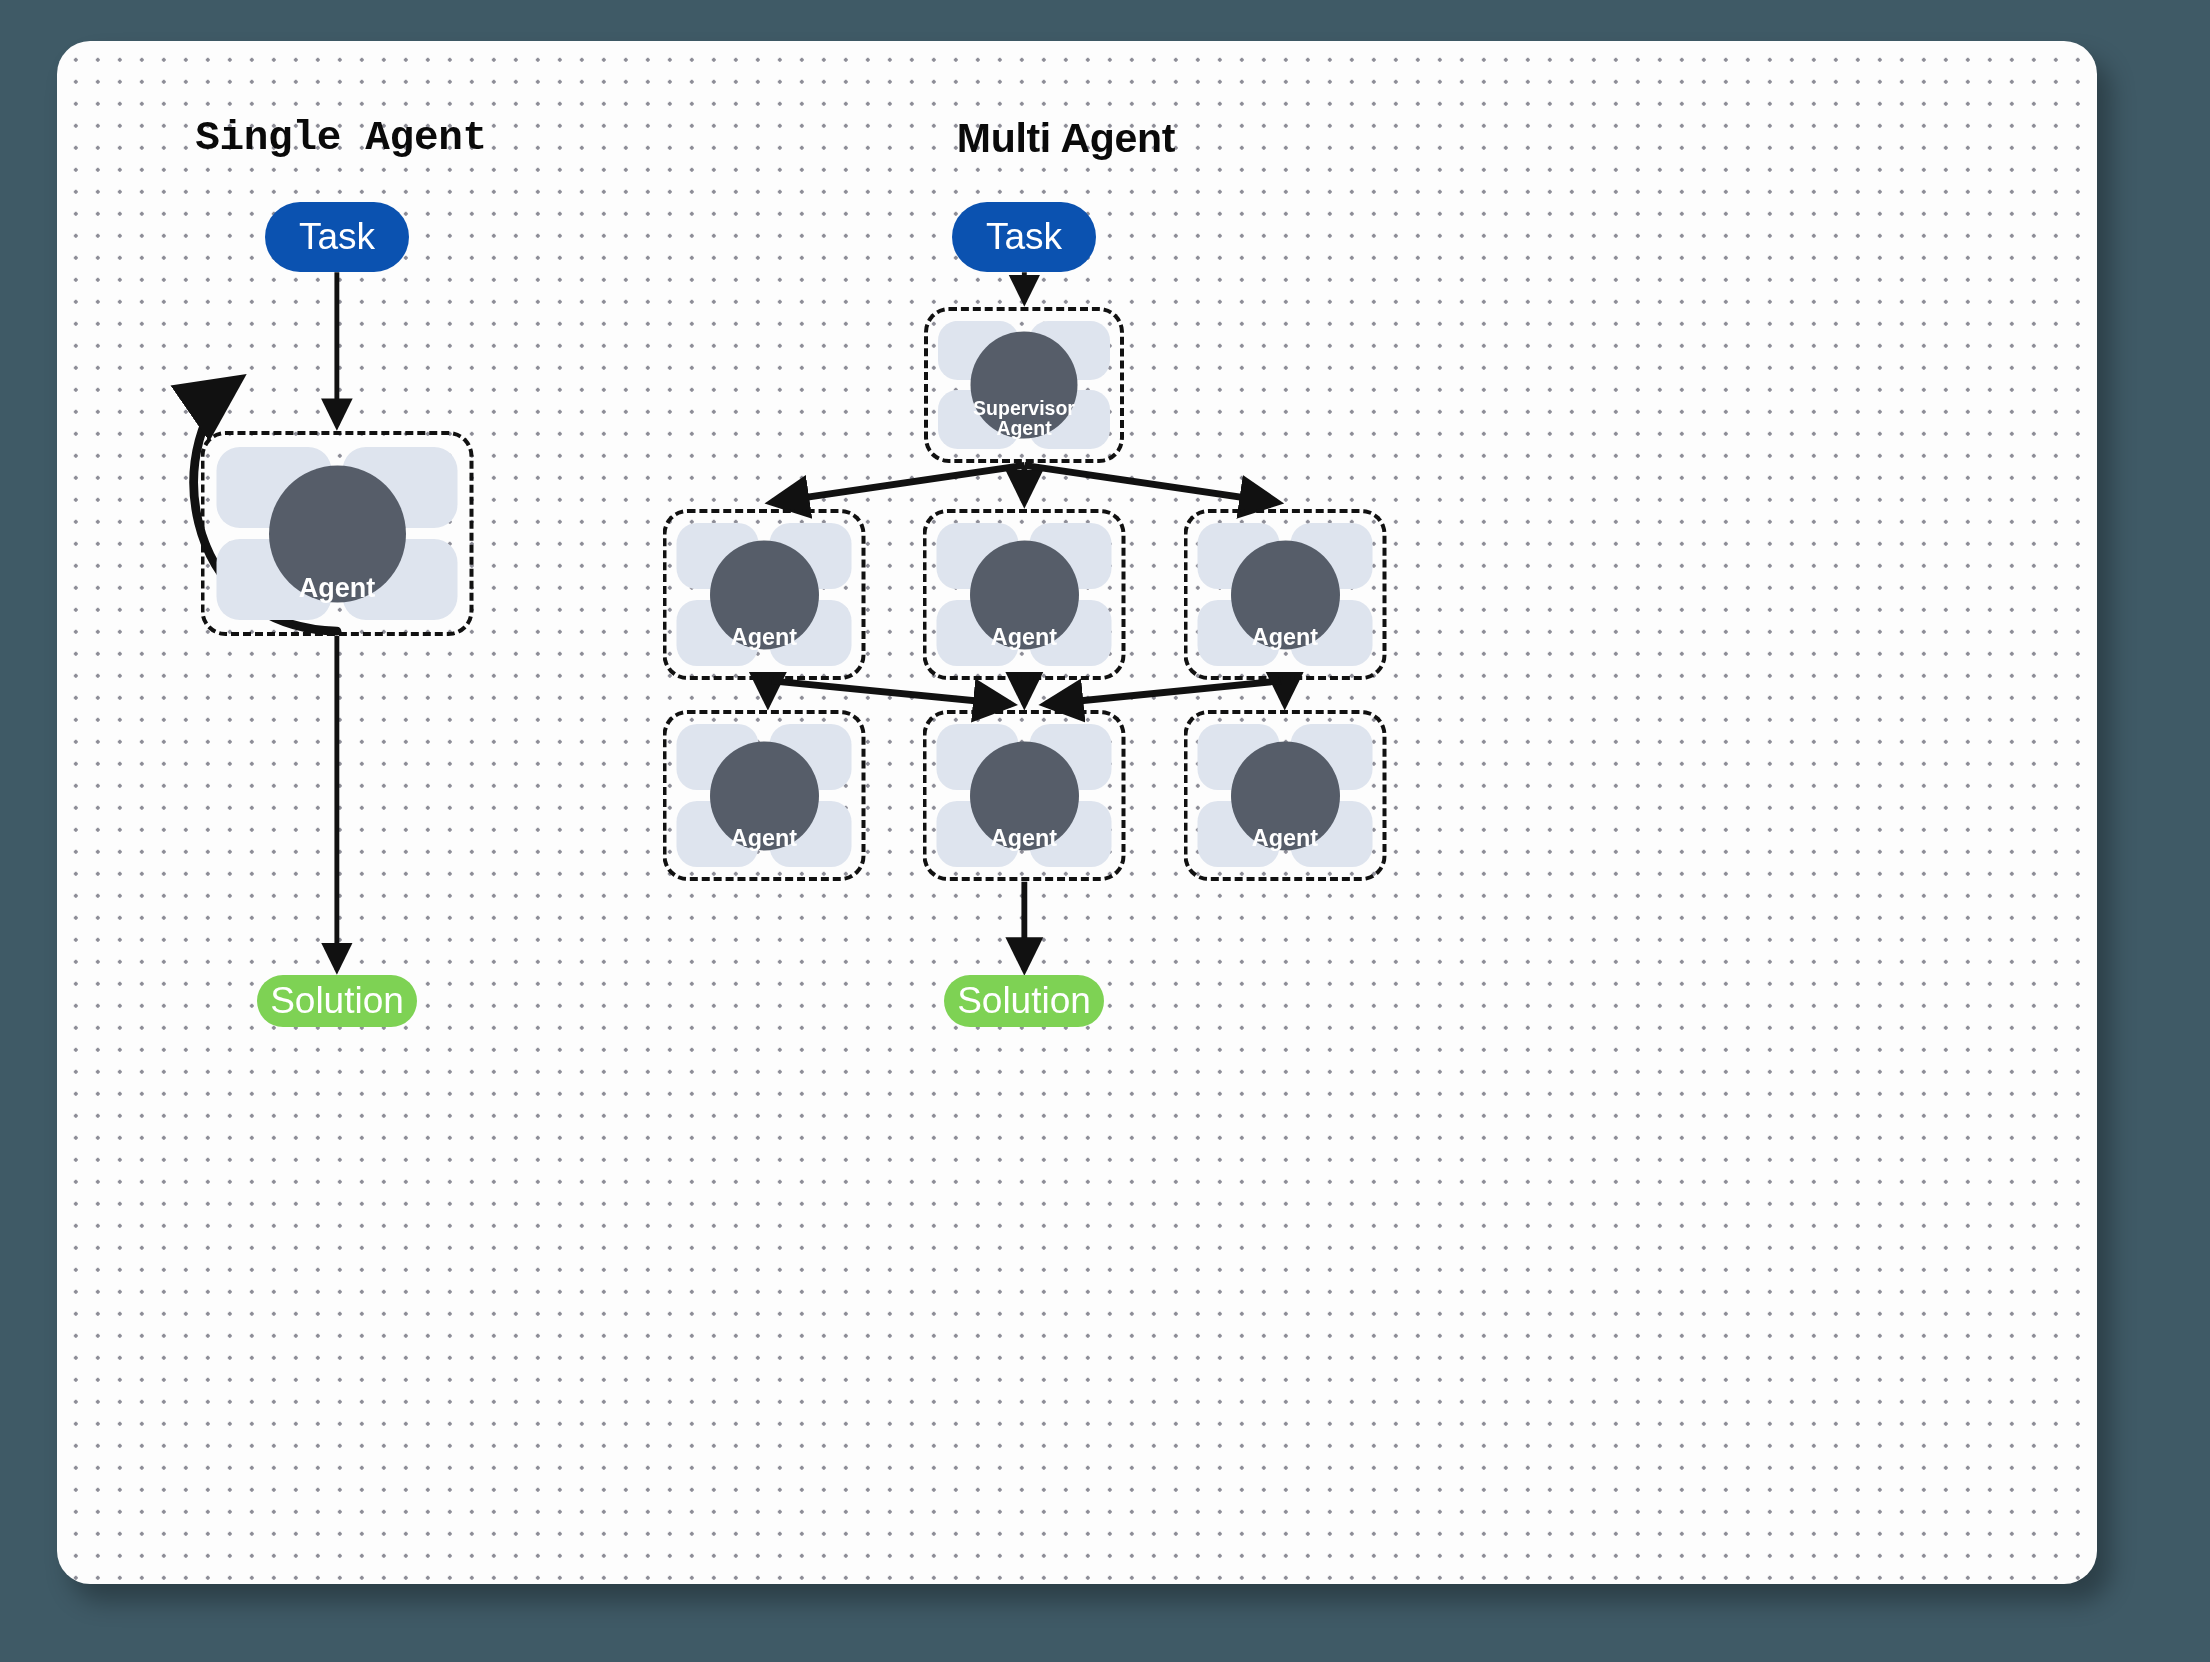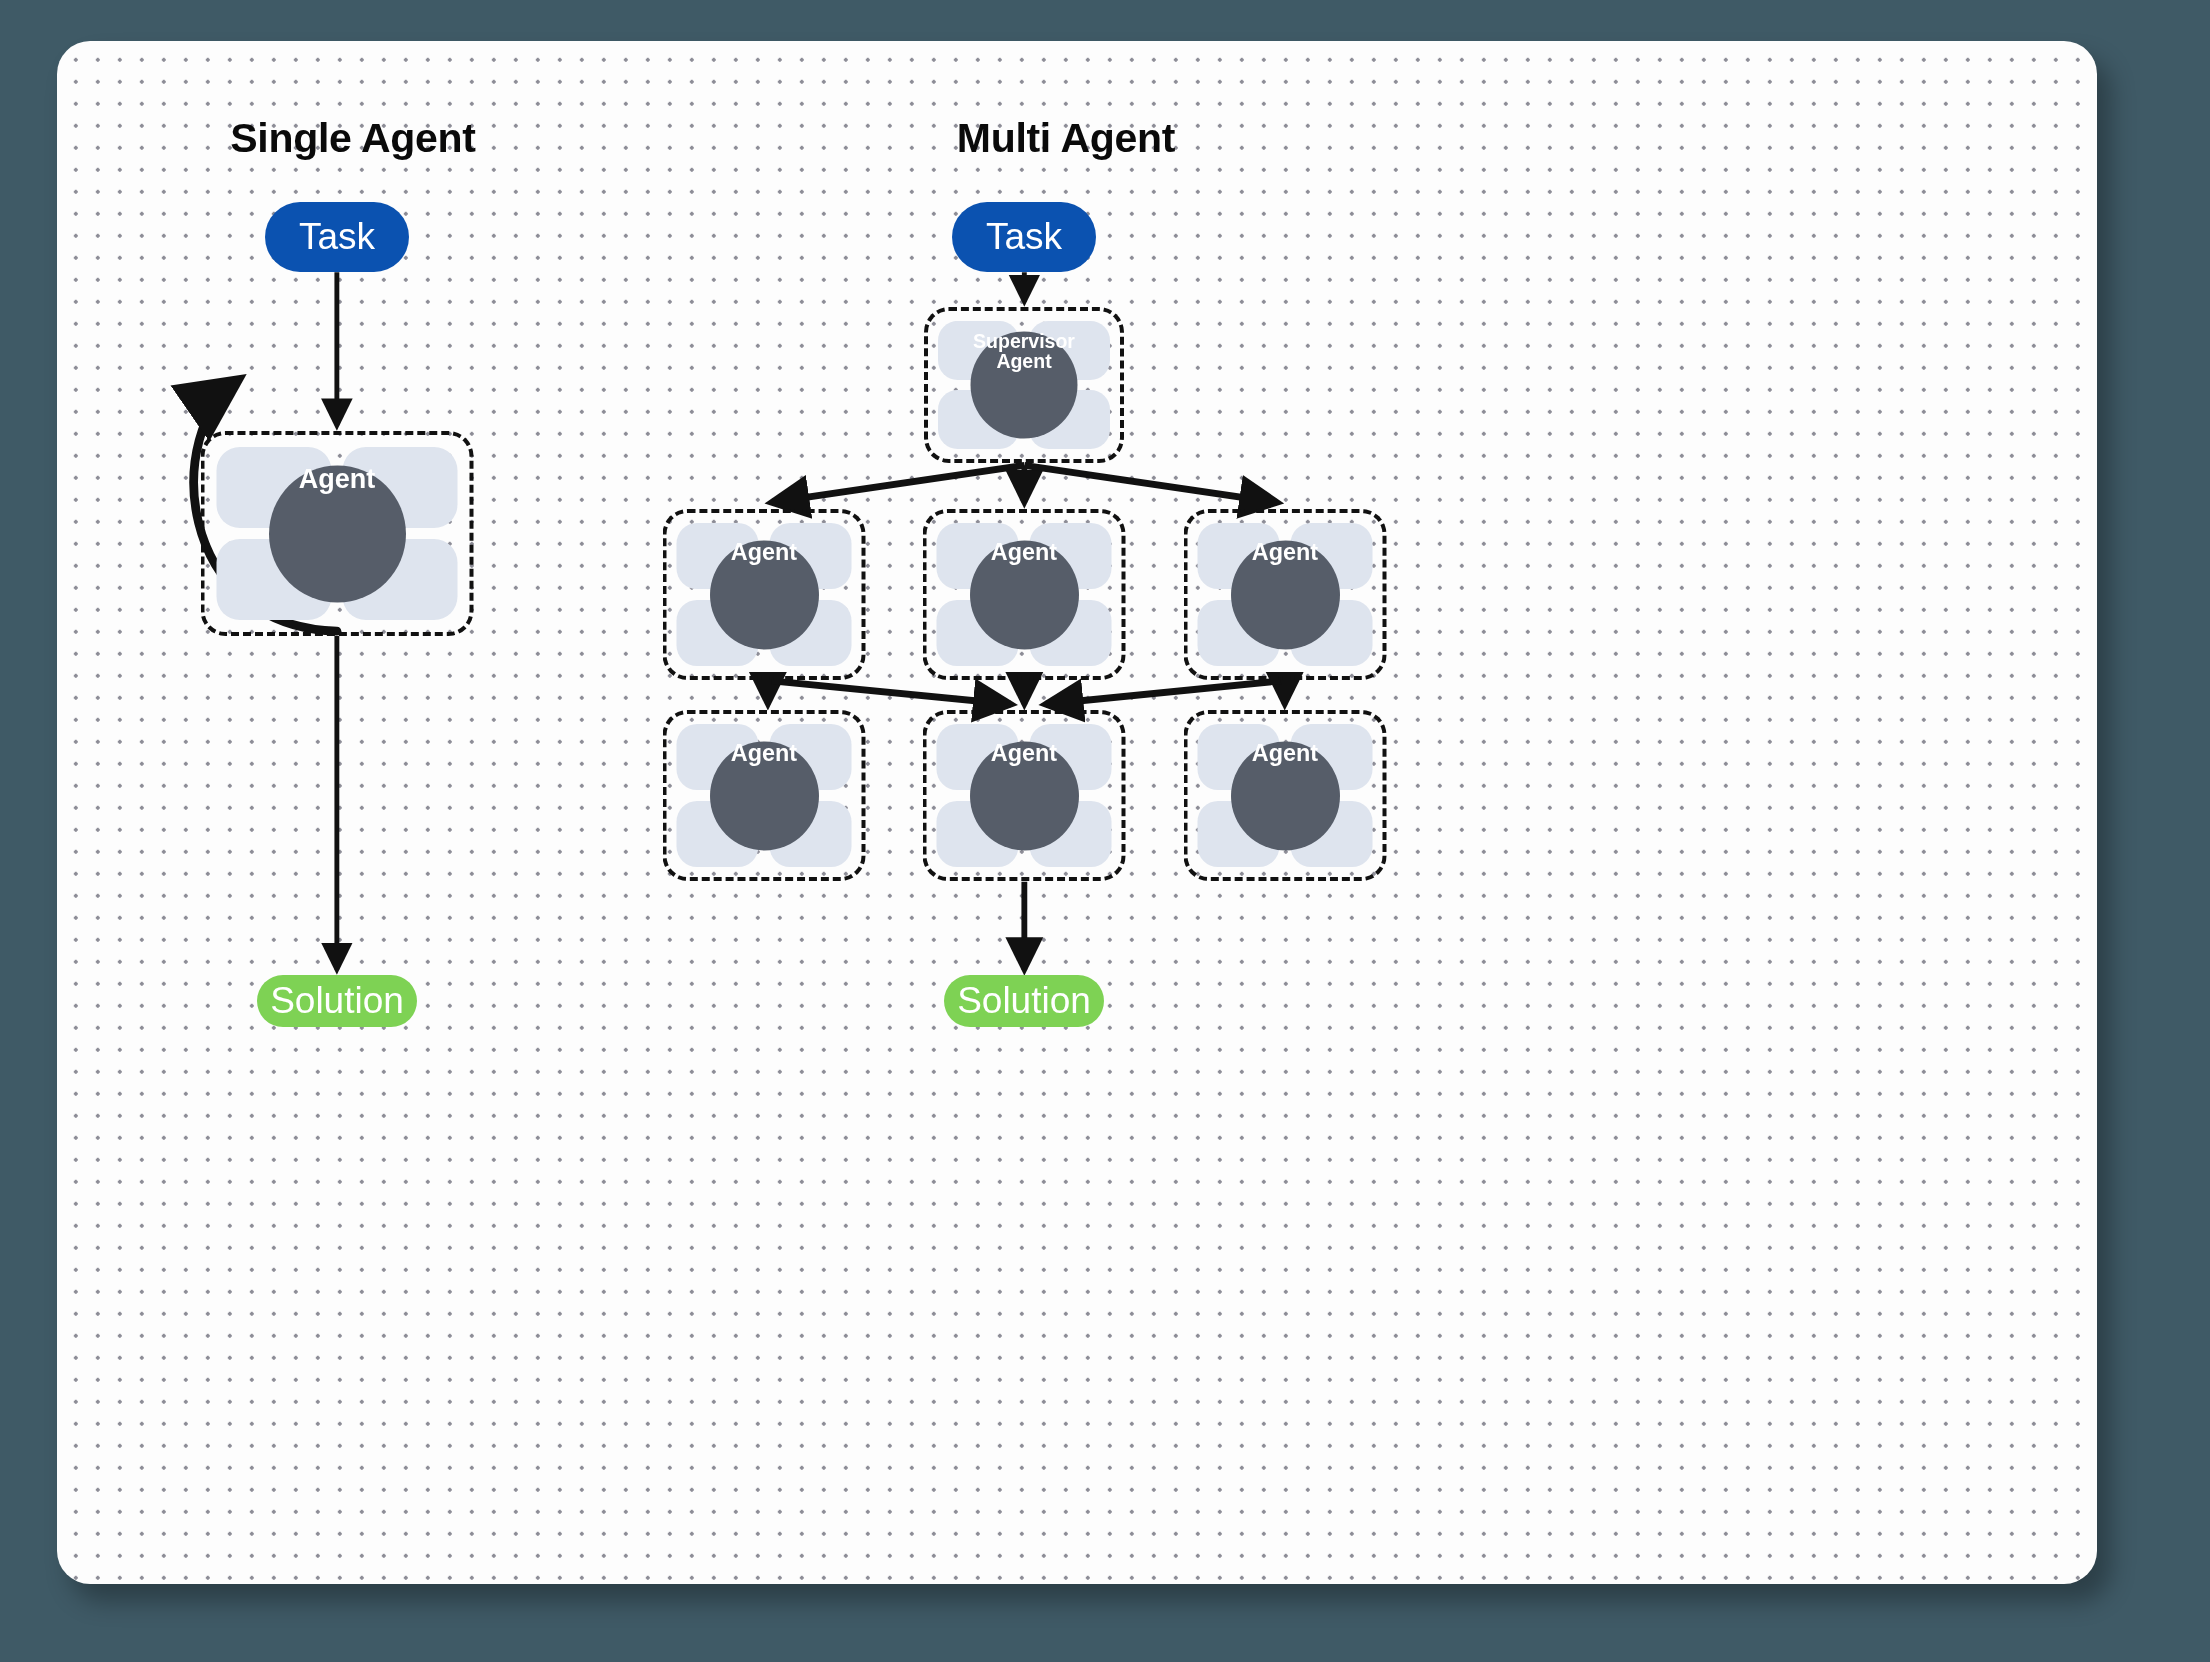--- a/index.html
+++ b/index.html
@@ -49,21 +49,21 @@
   
   .panel-title {
     position: absolute;
     font-size: 41px;
     font-weight: bold;
     color: #0a0a0a;
     letter-spacing: -0.3px;
     white-space: nowrap;
     transform: translateX(-50%);
   }
-  #title-single { left: 296px; top: 74px; }
+  #title-single { left: 284px; top: 74px; font-family: Liberation Mono, monospace; }
   #title-multi  { left: 1009px; top: 74px; }
 
   
   .pill {
     position: absolute;
     display: flex;
     align-items: center;
     justify-content: center;
     color: #ffffff;
     font-size: 37px;
@@ -110,21 +110,21 @@
     border-radius: 23.4px;
   }
   .agent-core {
     position: absolute;
     left: 50%;
     top: 50%;
     transform: translate(-50%, -50%);
     background: #565d69;
     border-radius: 50%;
     display: flex;
-    align-items: flex-start;
+    align-items: flex-end;
     justify-content: center;
     text-align: center;
     color: #ffffff;
     font-weight: bold;
     line-height: 1.02;
   }
 
   
   #agent-single {
     left: 280px; top: 390px;

